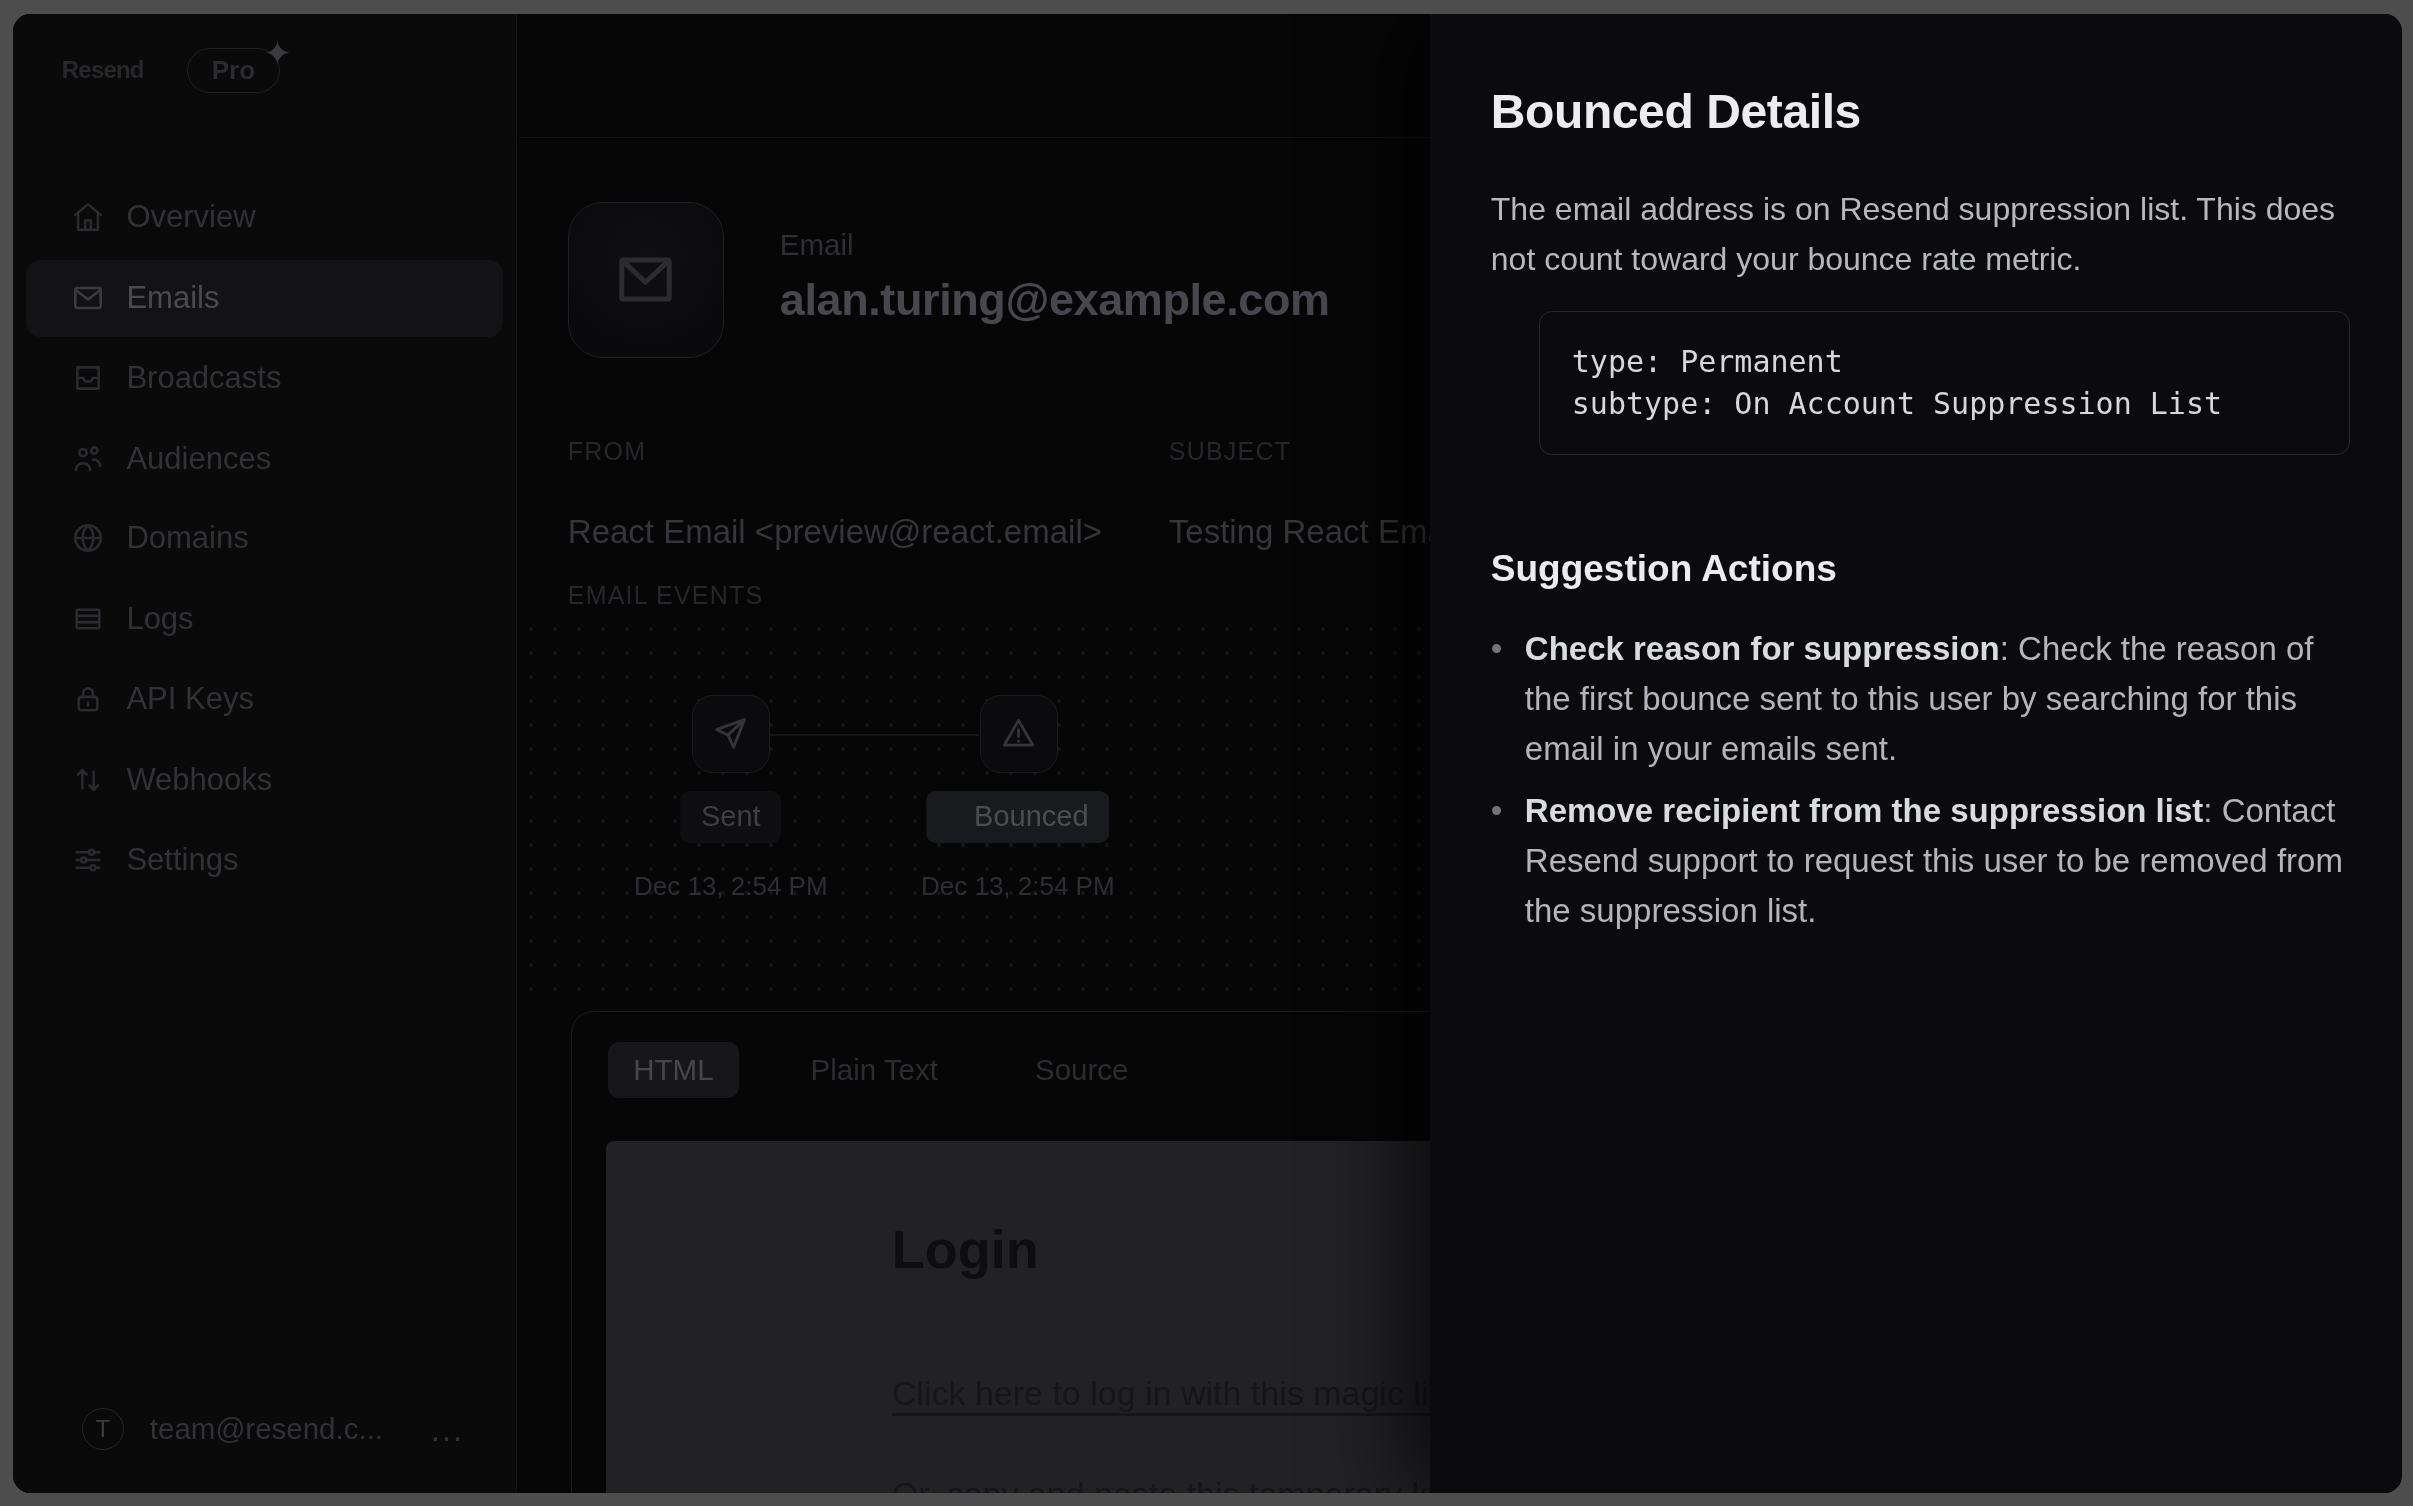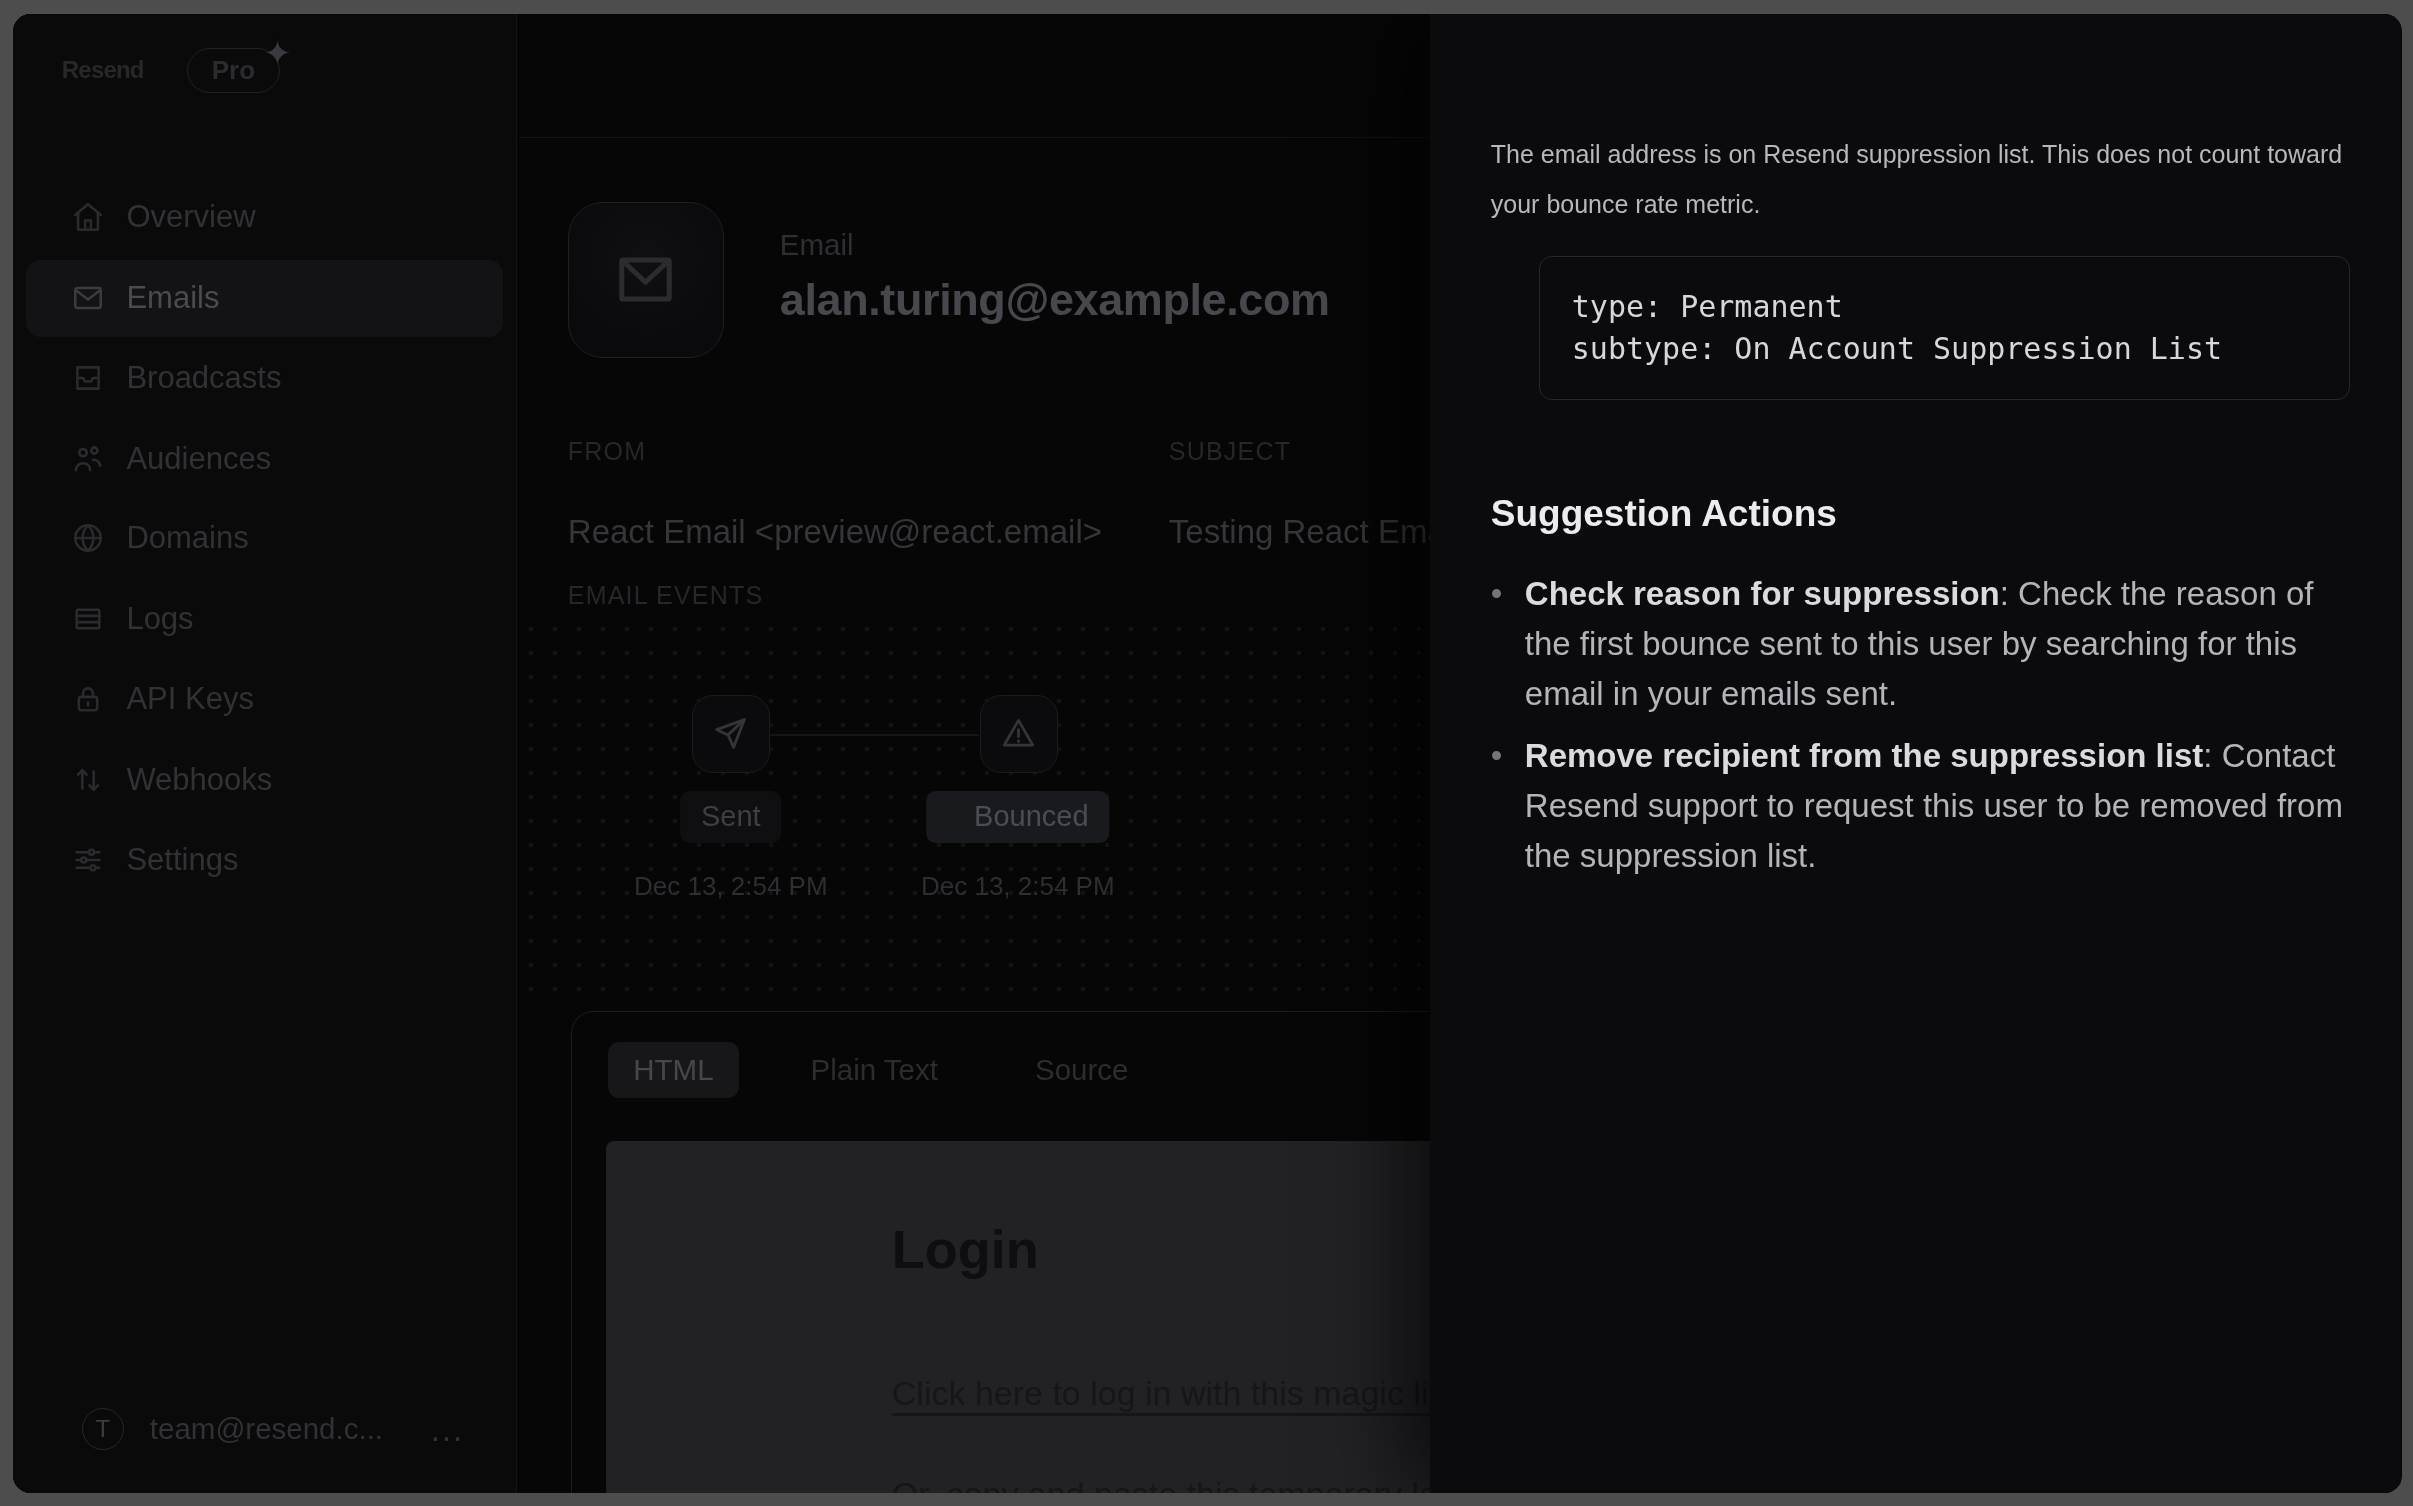--- a/index.html
+++ b/index.html
@@ -72,21 +72,21 @@
                   font-weight:600; color:#0e0e11; }
   .card-link { position:absolute; left:286px; top:233px; font-size:34px;
                color:#16161a; text-decoration:underline; text-underline-offset:8px; }
   .card-footer { position:absolute; left:286px; top:334px; font-size:34px; color:#16161a; }
 
   
   .drawer { position:absolute; left:1417px; top:0; width:971px; height:100%;
             background:#0b0b0e; box-shadow:-32px 0 72px rgba(0,0,0,.6);
             padding:70px 51px 0 61px; }
   .drawer-title { font-size:48px; font-weight:700; letter-spacing:-0.4px; color:#ededf0; }
-  .drawer-desc { margin-top:45px; font-size:25px; line-height:50px; color:#b6b8bd; }
+  .drawer-desc { margin-top:45px; font-size:32px; line-height:50px; color:#b6b8bd; }
   .code-block { margin-top:27px; border:1.6px solid #28282c; border-radius:12.8px;
                 padding:29px 32px; font-family:"DejaVu Sans Mono","Liberation Mono",monospace;
                 font-size:30px; line-height:42px; color:#d5d7db;margin-left:48px; }
   .suggestions-title { margin-top:93px; font-size:37px; font-weight:700; color:#ececf0; }
   .suggestions { margin-top:34px; list-style:none; }
   .suggestions li { position:relative; padding-left:34px; font-size:33px;
                     line-height:50px; color:#b3b5ba; }
   .suggestions li + li { margin-top:12.8px; }
   .suggestions .marker { position:absolute; left:0; top:0; color:#74747a; }
   .suggestions .b { font-weight:700; color:#d9dbdf; }
@@ -235,20 +235,21 @@
       </div>
       <div class="email-card">
         <div class="card-heading">Login</div>
         <div class="card-link">Click here to log in with this magic link</div>
         <div class="card-footer">Or, copy and paste this temporary logi</div>
       </div>
     </div>
   </section>
 
   <aside class="drawer">
+    <h1 class="drawer-title">Bounced Details</h1>
     <p class="drawer-desc">The email address is on Resend suppression list. This does not count toward your bounce rate metric.</p>
 
     <div class="code-block">
       <div>type: Permanent</div>
       <div>subtype: On Account Suppression List</div>
     </div>
 
     <h2 class="suggestions-title">Suggestion Actions</h2>
     <ul class="suggestions">
       <li>

